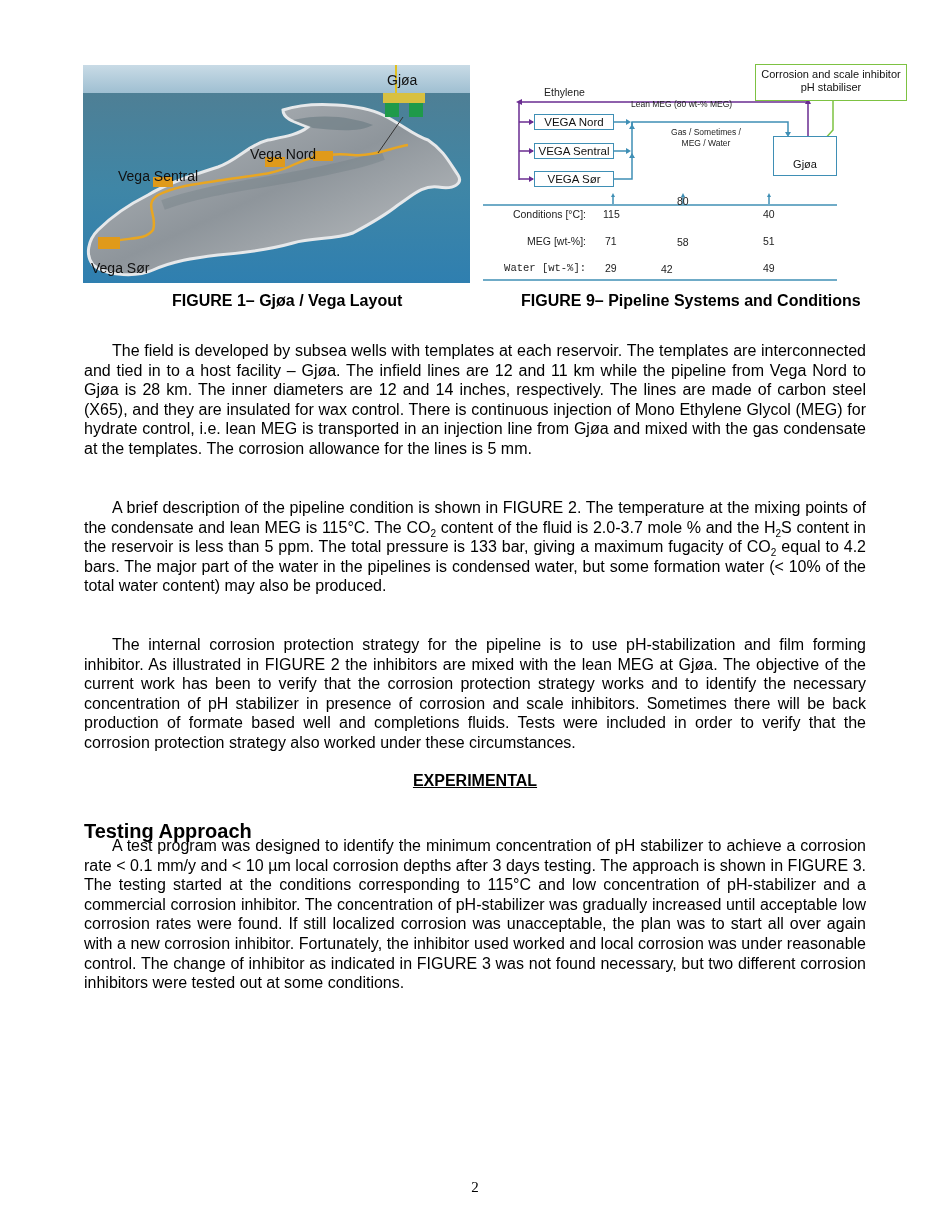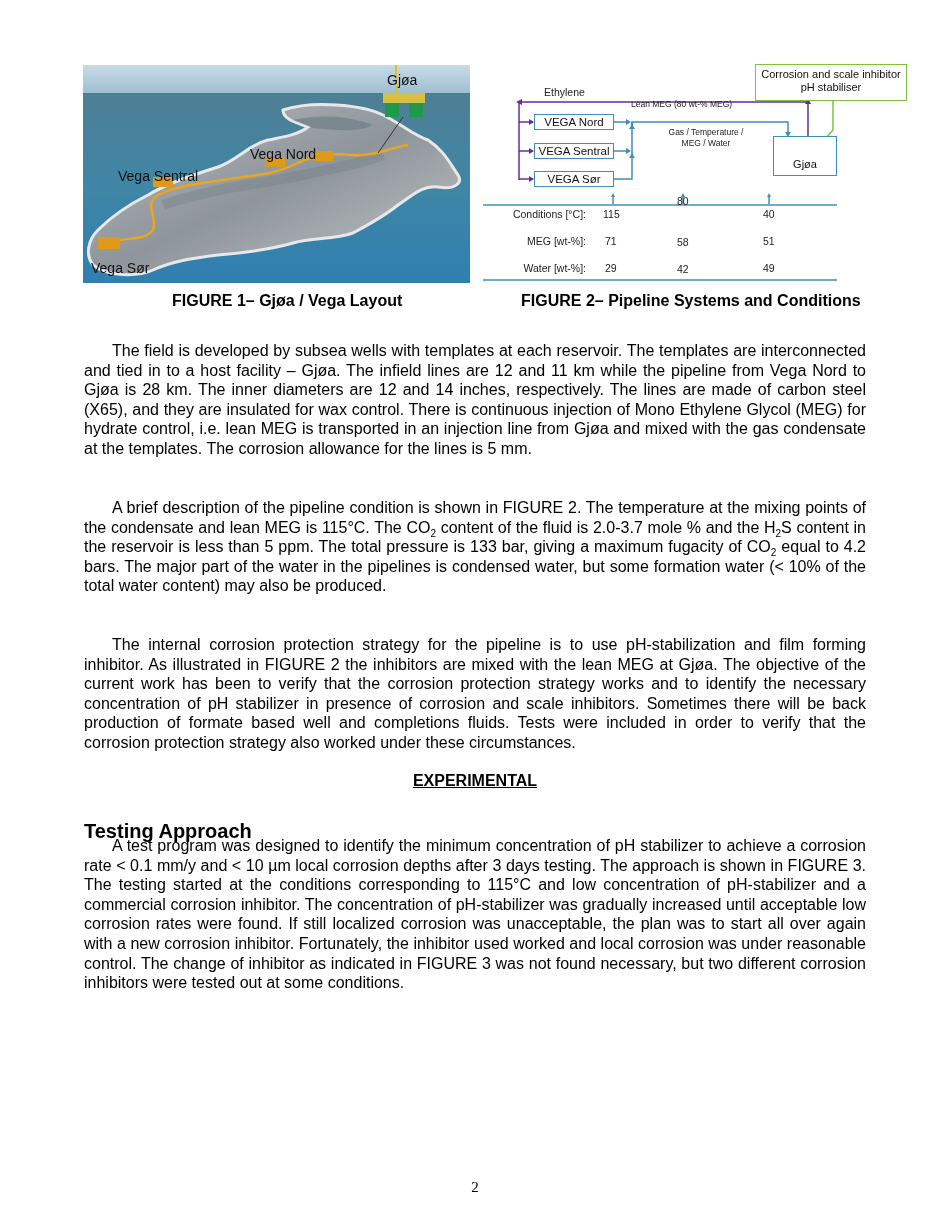--- a/index.html
+++ b/index.html
@@ -137,48 +137,48 @@
     <div>pH stabiliser</div>
   </div>
   <div class="d-text" style="left:61px; top:24px; font-size:10.5px;">Ethylene</div>
   <div class="d-text" style="left:148px; top:37px; font-size:8.5px;">Lean MEG (80 wt-% MEG)</div>
 
   <div class="d-box" style="left:51px; top:52px; width:78px; height:14px;">VEGA Nord</div>
   <div class="d-box" style="left:51px; top:81px; width:78px; height:14px;">VEGA Sentral</div>
   <div class="d-box" style="left:51px; top:109px; width:78px; height:14px;">VEGA Sør</div>
 
   <div class="d-text" style="left:183px; top:65px; text-align:center; width:80px; line-height:11px; font-size:8.5px;">
-    <div>Gas / Temperature /</div>
+    <div>Gas / Sometimes /</div>
     <div>MEG / Water</div>
   </div>
 
   <div class="d-box" style="left:290px; top:74px; width:62px; height:38px;">
     <div style="padding-top:20px; font-size:11px;">Gjøa</div>
   </div>
 
   <div>
     <div class="d-tbl" style="right:297px; top:146px;">Conditions [°C]:</div>
     <div class="d-tbl" style="left:120px; top:146px;">115</div>
     <div class="d-tbl" style="left:194px; top:133px;">80</div>
     <div class="d-tbl" style="left:280px; top:146px;">40</div>
 
     <div class="d-tbl" style="right:297px; top:173px;">MEG [wt-%]:</div>
     <div class="d-tbl" style="left:122px; top:173px;">71</div>
     <div class="d-tbl" style="left:194px; top:174px;">58</div>
     <div class="d-tbl" style="left:280px; top:173px;">51</div>
 
-    <div class="d-tbl" style="right:297px; top:200px;">Water [wt-%]:</div>
+    <div class="d-tbl" style="right:297px; top:200px;font-family:Liberation Mono, monospace;">Water [wt-%]:</div>
     <div class="d-tbl" style="left:122px; top:200px;">29</div>
-    <div class="d-tbl" style="left:194px; top:201px;text-align:right;">42</div>
+    <div class="d-tbl" style="left:178px; top:201px;text-align:right;">42</div>
     <div class="d-tbl" style="left:280px; top:200px;">49</div>
   </div>
 </div>
 
 <div class="caption" style="left:152px; top:292px;">FIGURE 1– Gjøa / Vega Layout</div>
-<div class="caption" style="left:501px; top:292px;">FIGURE 2– Pipeline Systems and Conditions</div>
+<div class="caption" style="left:501px; top:292px;">FIGURE 9– Pipeline Systems and Conditions</div>
 
 <p class="para" style="top:341px; margin:0;">The field is developed by subsea wells with templates at each reservoir.  The templates are interconnected and tied in to a host facility – Gjøa.  The infield lines are 12 and 11 km while the pipeline from Vega Nord to Gjøa is 28 km.  The inner diameters are 12 and 14 inches, respectively.  The lines are made of carbon steel (X65), and they are insulated for wax control. There is continuous injection of Mono Ethylene Glycol (MEG) for hydrate control, i.e. lean MEG is transported in an injection line from Gjøa and mixed with the gas condensate at the templates.  The corrosion allowance for the lines is 5 mm.</p>
 
 <p class="para" style="top:498px; margin:0;"><span>A brief description of the pipeline condition is shown in FIGURE 2.  The temperature at the mixing points of the condensate and lean MEG is 115°C.  The CO</span><sub>2</sub><span> content of the fluid is 2.0-3.7 mole % and the H</span><sub>2</sub><span>S content in the reservoir is less than 5 ppm. The total pressure is 133 bar, giving a maximum fugacity of CO</span><sub>2</sub><span> equal to 4.2 bars.  The major part of the water in the pipelines is condensed water, but some formation water (&lt; 10% of the total water content) may also be produced.</span></p>
 
 <p class="para" style="top:635px; margin:0;">The internal corrosion protection strategy for the pipeline is to use pH-stabilization and film forming inhibitor.  As illustrated in FIGURE 2 the inhibitors are mixed with the lean MEG at Gjøa.  The objective of the current work has been to verify that the corrosion protection strategy works and to identify the necessary concentration of pH stabilizer in presence of corrosion and scale inhibitors.  Sometimes there will be back production of formate based well and completions fluids.  Tests were included in order to verify that the corrosion protection strategy also worked under these circumstances.</p>
 
 <div class="heading-center" style="top:772px;text-decoration:underline;">EXPERIMENTAL</div>
 <div class="heading-left" style="top:792px;">Testing Approach</div>
 

